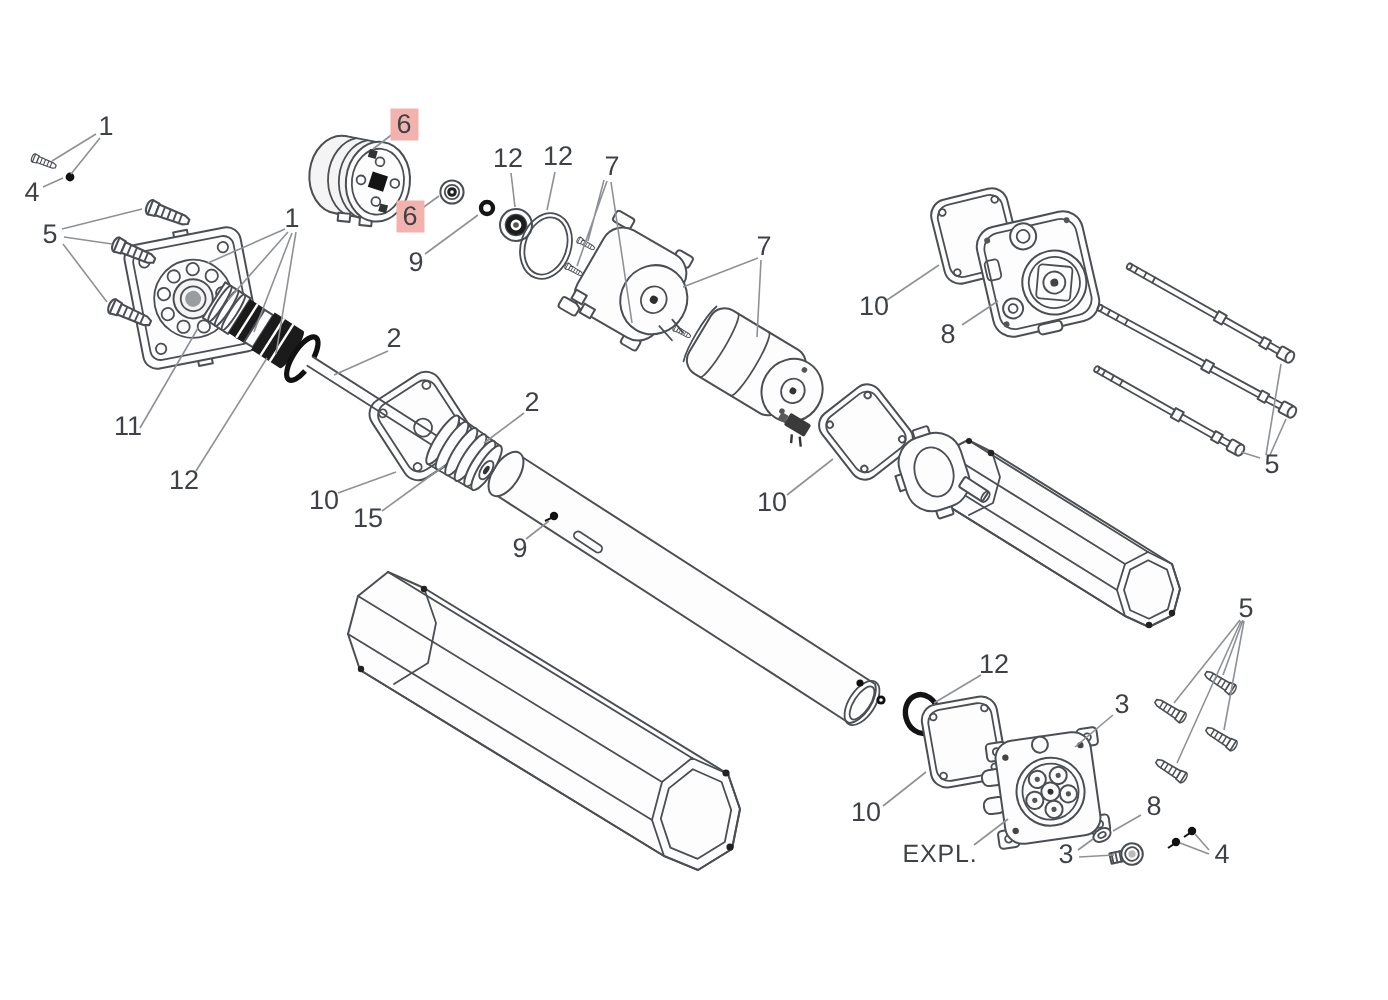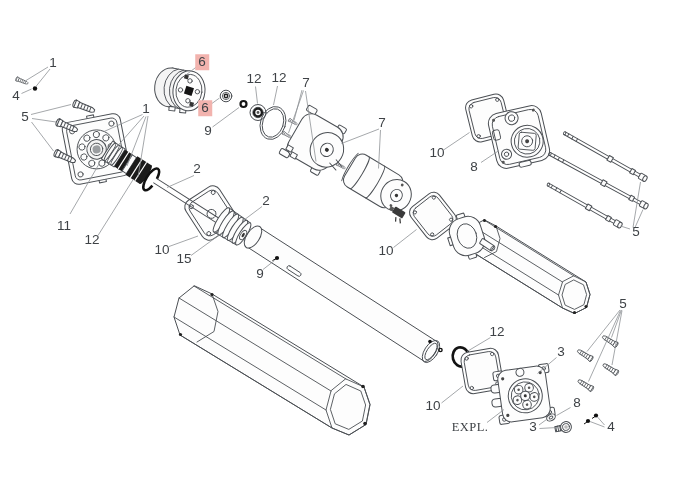--- a/index.html
+++ b/index.html
@@ -7,21 +7,21 @@
     position:relative; width:694px; height:500px; background:#ffffff;
     font-family:"Liberation Sans", sans-serif; overflow:hidden;
   }
   .stage svg { position:absolute; left:0; top:0; }
   .plbl {
     position:absolute; transform:translate(-50%,-50%);
     font-size:13.5px; line-height:1; color:#3e4246; padding:1px 3px;
     white-space:nowrap; user-select:none;
   }
   .plbl.hl { background:#f2b3ae; }
-  .plbl.expl { font-size:12.5px; letter-spacing:0.4px;font-family:Liberation Serif, serif; }
+  .plbl.expl { font-size:12.5px; letter-spacing:0.4px; }
 
   
   .o  { fill:#fdfdfd; stroke:#4b4f54; stroke-width:1; stroke-linejoin:round; stroke-linecap:round; }
   .of { fill:#f4f4f4; stroke:#4b4f54; stroke-width:1; stroke-linejoin:round; }
   .o2 { fill:none; stroke:#4b4f54; stroke-width:0.9; stroke-linejoin:round; stroke-linecap:round; }
   .blk{ fill:#1b1b1b; stroke:none; }
   .ld { fill:none; stroke:#8e9296; stroke-width:0.8; }
   .wln{ stroke:#ffffff; stroke-width:1.2; }
 </style>
 </head>
@@ -415,21 +415,21 @@
 <div class="plbl hl" style="left:202px;top:62px">6</div>
 <div class="plbl hl" style="left:205px;top:108px">6</div>
 <div class="plbl" style="left:208px;top:131px">9</div>
 <div class="plbl" style="left:254px;top:79px">12</div>
 <div class="plbl" style="left:279px;top:78px">12</div>
 <div class="plbl" style="left:306px;top:83px">7</div>
 <div class="plbl" style="left:382px;top:123px">7</div>
 <div class="plbl" style="left:437px;top:153px">10</div>
 <div class="plbl" style="left:474px;top:167px">8</div>
 <div class="plbl" style="left:146px;top:109px">1</div>
-<div class="plbl" style="left:64px;top:226px">11</div>
+<div class="plbl" style="left:64px;top:213px">11</div>
 <div class="plbl" style="left:92px;top:240px">12</div>
 <div class="plbl" style="left:197px;top:169px">2</div>
 <div class="plbl" style="left:162px;top:250px">10</div>
 <div class="plbl" style="left:184px;top:259px">15</div>
 <div class="plbl" style="left:266px;top:201px">2</div>
 <div class="plbl" style="left:260px;top:274px">9</div>
 <div class="plbl" style="left:386px;top:251px">10</div>
 <div class="plbl" style="left:636px;top:232px">5</div>
 <div class="plbl" style="left:497px;top:332px">12</div>
 <div class="plbl" style="left:433px;top:406px">10</div>

